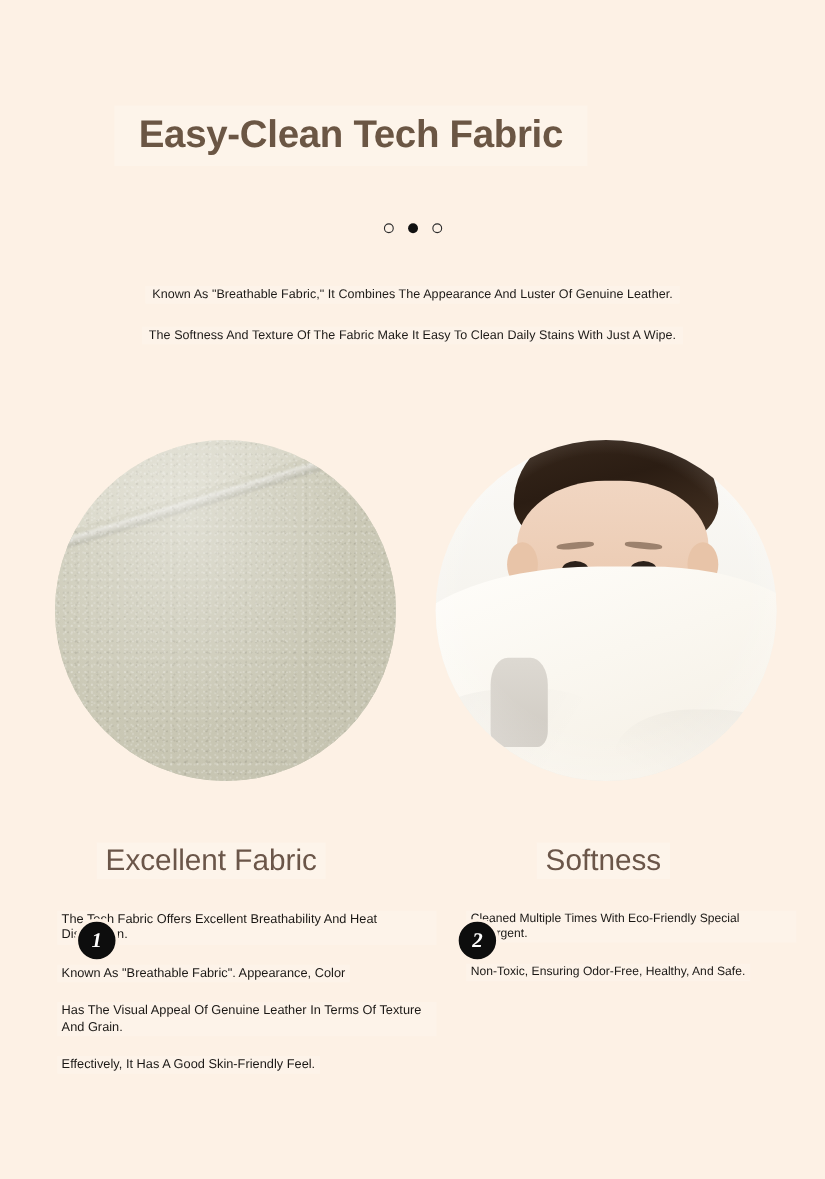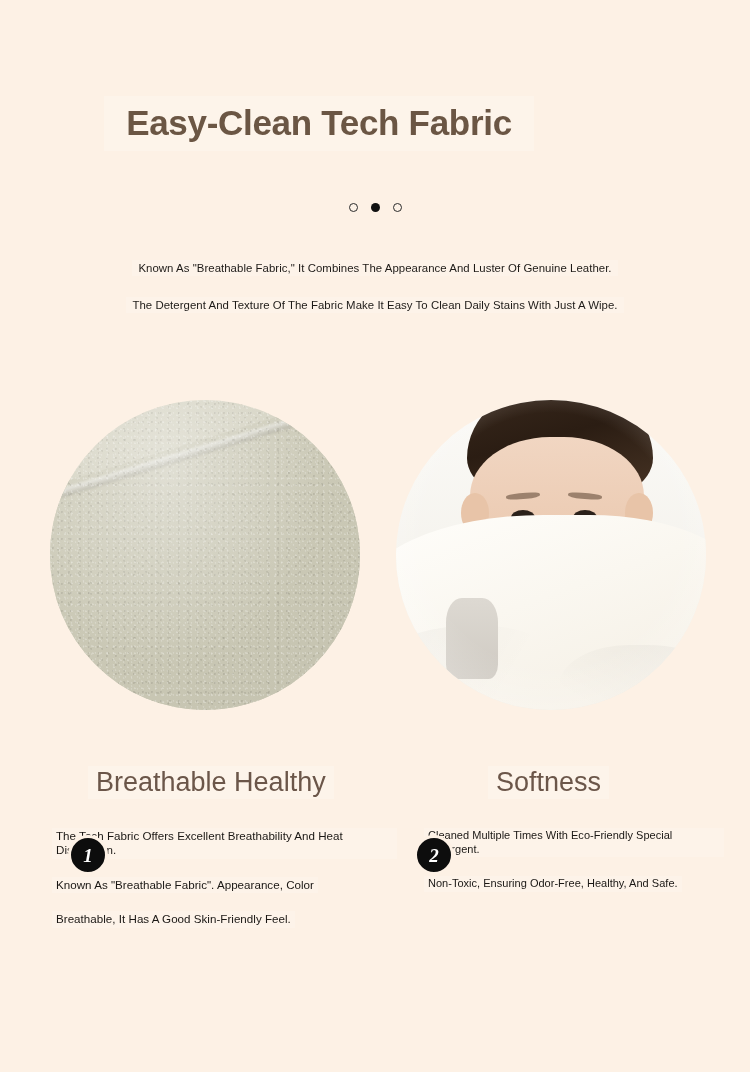--- a/index.html
+++ b/index.html
@@ -238,21 +238,21 @@
   </div>
 
   <div class="dots">
     <span class="dot hollow"></span>
     <span class="dot filled"></span>
     <span class="dot hollow"></span>
   </div>
 
   <div class="intro">
     <div class="intro-line">Known As "Breathable Fabric," It Combines The Appearance And Luster Of Genuine Leather.</div>
-    <div class="intro-line">The Detergent And Texture Of The Fabric Make It Easy To Clean Daily Stains With Just A Wipe.</div>
+    <div class="intro-line">The Softness And Texture Of The Fabric Make It Easy To Clean Daily Stains With Just A Wipe.</div>
   </div>
 
   <div class="photo-row">
 
     <div class="photo left">
       <div class="photo-inner">
         <div class="fabric-bg"></div>
         <div class="fabric-lower"></div>
         <div class="fabric-fold"></div>
         <div class="fabric-grain"></div>
@@ -280,28 +280,29 @@
         <div class="baby-sleeve"></div>
         <div class="baby-vignette"></div>
       </div>
     </div>
 
     <div class="badge one">1</div>
     <div class="badge two">2</div>
   </div>
 
   <div class="headings">
-    <div class="heading left">Breathable Healthy</div>
+    <div class="heading left">Excellent Fabric</div>
     <div class="heading right">Softness</div>
   </div>
 
   <div class="col left">
     <div class="para">The Tech Fabric Offers Excellent Breathability And Heat Dissipation.</div>
     <div class="para">Known As "Breathable Fabric". Appearance, Color</div>
-    <div class="para">Breathable, It Has A Good Skin-Friendly Feel.</div>
+    <div class="para">Has The Visual Appeal Of Genuine Leather In Terms Of Texture And Grain.</div>
+    <div class="para">Effectively, It Has A Good Skin-Friendly Feel.</div>
   </div>
 
   <div class="col right">
     <div class="para">Cleaned Multiple Times With Eco-Friendly Special Detergent.</div>
     <div class="para">Non-Toxic, Ensuring Odor-Free, Healthy, And Safe.</div>
   </div>
 
 </div>
 
 </body></html>

